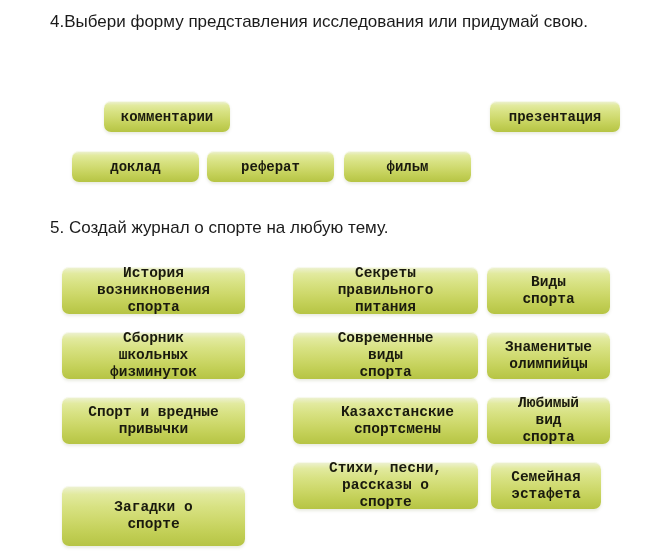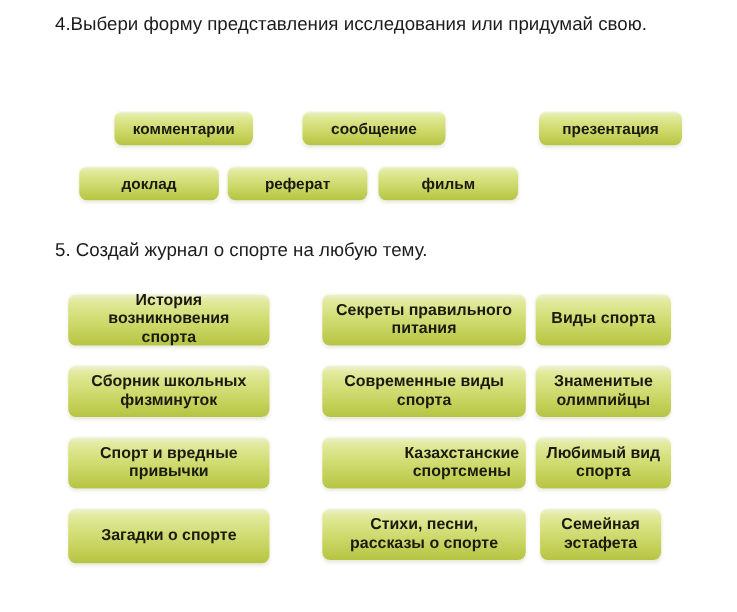--- a/index.html
+++ b/index.html
@@ -45,25 +45,25 @@
   
   .pill {
     position: absolute;
     box-sizing: border-box;
     display: flex;
     align-items: center;
     justify-content: center;
     text-align: center;
     border-radius: 7px;
     color: #1a1a0e;
-    font-family: Liberation Sans, sans-serif;
+    font-family: Liberation Mono, monospace;
     font-weight: 700;
     font-size: 14px;
     line-height: 16px;
-    padding: 0 6px;
+    padding: 0 24px;
     background:
       linear-gradient(to bottom,
         #eef2d7 0%,
         #e2ea9f 14%,
         #d8e283 34%,
         #cdd86a 58%,
         #c2cf56 78%,
         #b6c444 100%);
     box-shadow:
       0 1px 0 rgba(255,255,255,0.55) inset,
@@ -80,23 +80,20 @@
 </style>
 </head>
 <body>
 
 <div class="page">
 
   <div class="heading" id="task4-heading">4.Выбери форму представления исследования или придумай свою.</div>
 
   <div class="pill" style="left:104px; top:101px; width:126px; height:31px;">
     <span class="label">комментарии</span>
-  </div>
-  <div class="pill" style="left:275px; top:101px; width:130px; height:31px;">
-    <span class="label">сообщение</span>
   </div>
   <div class="pill" style="left:450px; top:101px; width:130px; height:31px;margin-left:40px;">
     <span class="label">презентация</span>
   </div>
 
   <div class="pill" style="left:72px; top:151px; width:127px; height:31px;">
     <span class="label">доклад</span>
   </div>
   <div class="pill" style="left:207px; top:151px; width:127px; height:31px;">
     <span class="label">реферат</span>
@@ -138,21 +135,21 @@
   </div>
   <div class="pill tall" style="left:293px; top:397px; width:185px; height:47px;justify-content:flex-end;">
     <span class="label">Казахстанские
 спортсмены</span>
   </div>
   <div class="pill tall" style="left:487px; top:397px; width:123px; height:47px;">
     <span class="label">Любимый вид
 спорта</span>
   </div>
 
-  <div class="pill tall" style="left:62px; top:462px; width:183px; height:50px;text-align:right;">
+  <div class="pill tall" style="left:62px; top:486px; width:183px; height:60px;">
     <span class="label">Загадки о спорте</span>
   </div>
   <div class="pill tall" style="left:293px; top:462px; width:185px; height:47px;">
     <span class="label">Стихи, песни,
 рассказы о спорте</span>
   </div>
   <div class="pill tall" style="left:491px; top:462px; width:110px; height:47px;">
     <span class="label">Семейная
 эстафета</span>
   </div>

